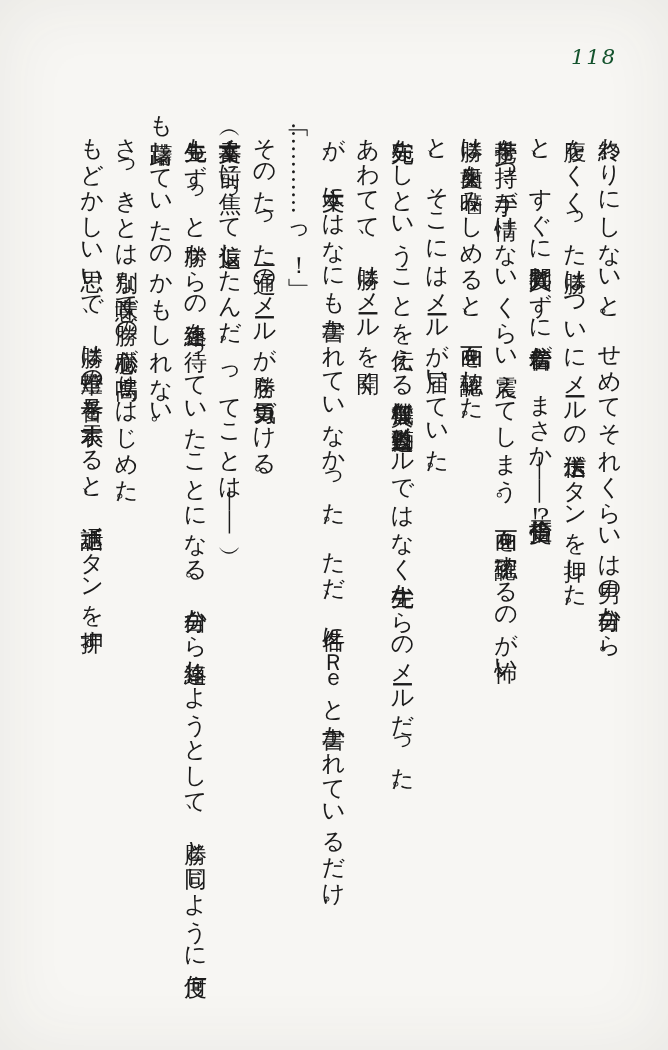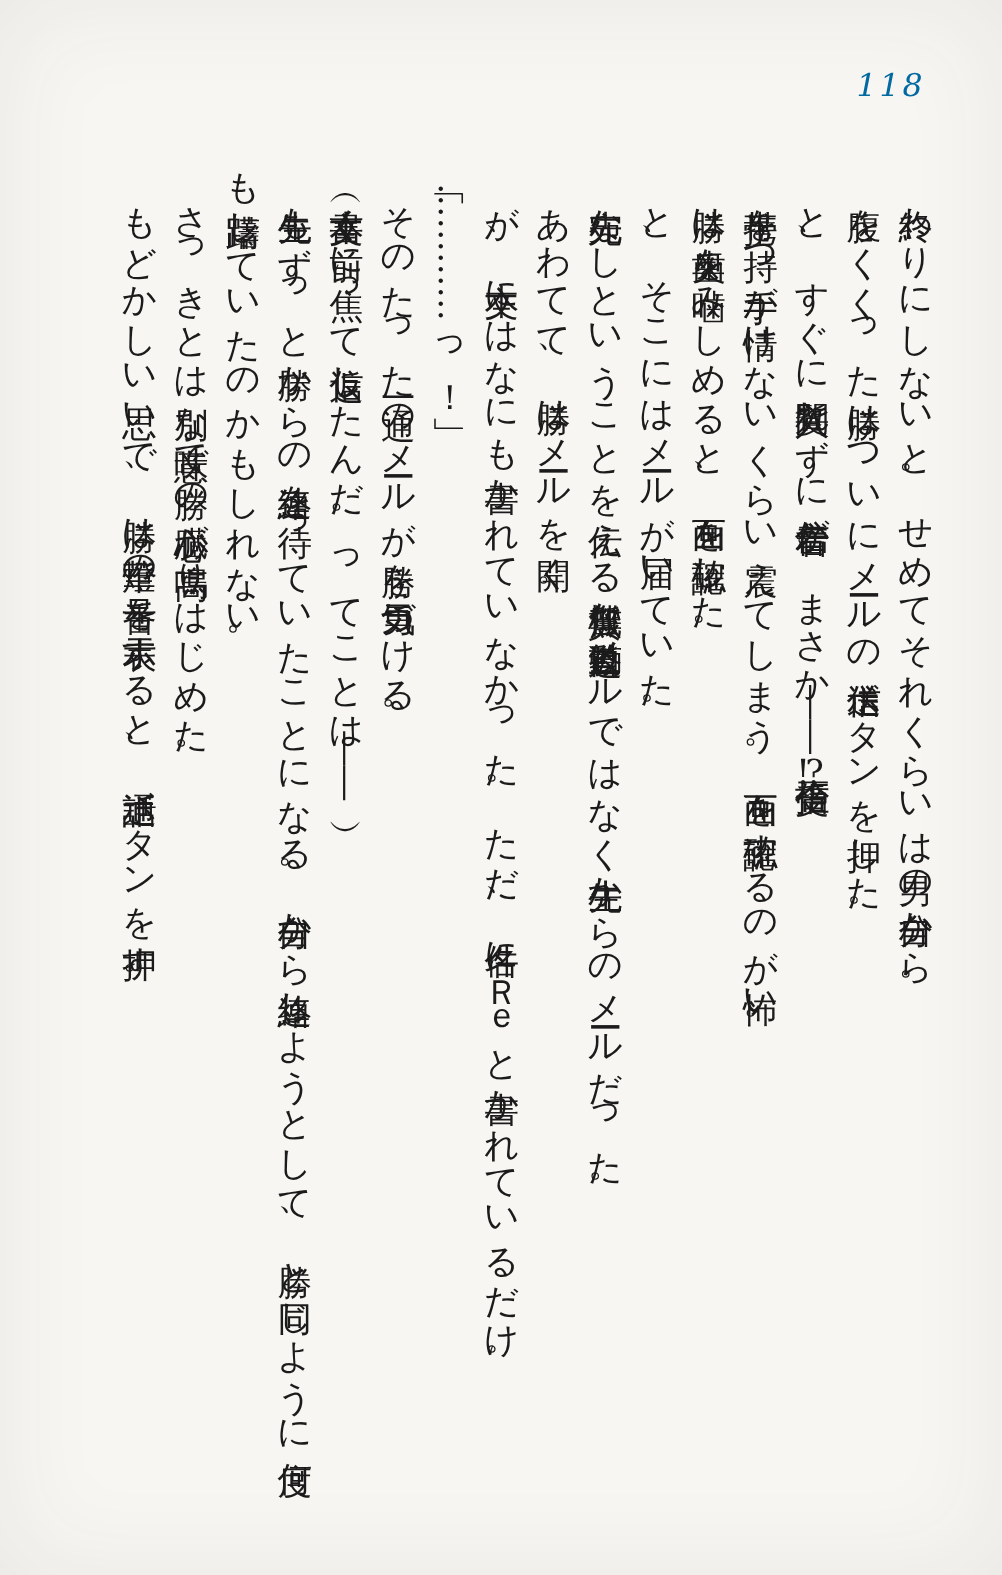--- a/index.html
+++ b/index.html
@@ -16,21 +16,21 @@
     overflow: hidden;
     font-family: "DejaVu Serif", "Liberation Serif", serif;
   }
   .page-number {
     position: absolute;
     top: 45px;
     left: 571px;
     font-size: 21px;
     font-style: italic;
     letter-spacing: 2px;
-    color: #0369a1;
+    color: #14532d;
   }
   .text-block {
     position: absolute;
     top: 99px;
     right: 41px;
     height: 874px; 
     writing-mode: vertical-rl;
     text-orientation: mixed;
     font-size: 23px;
     line-height: 34.5px; 

